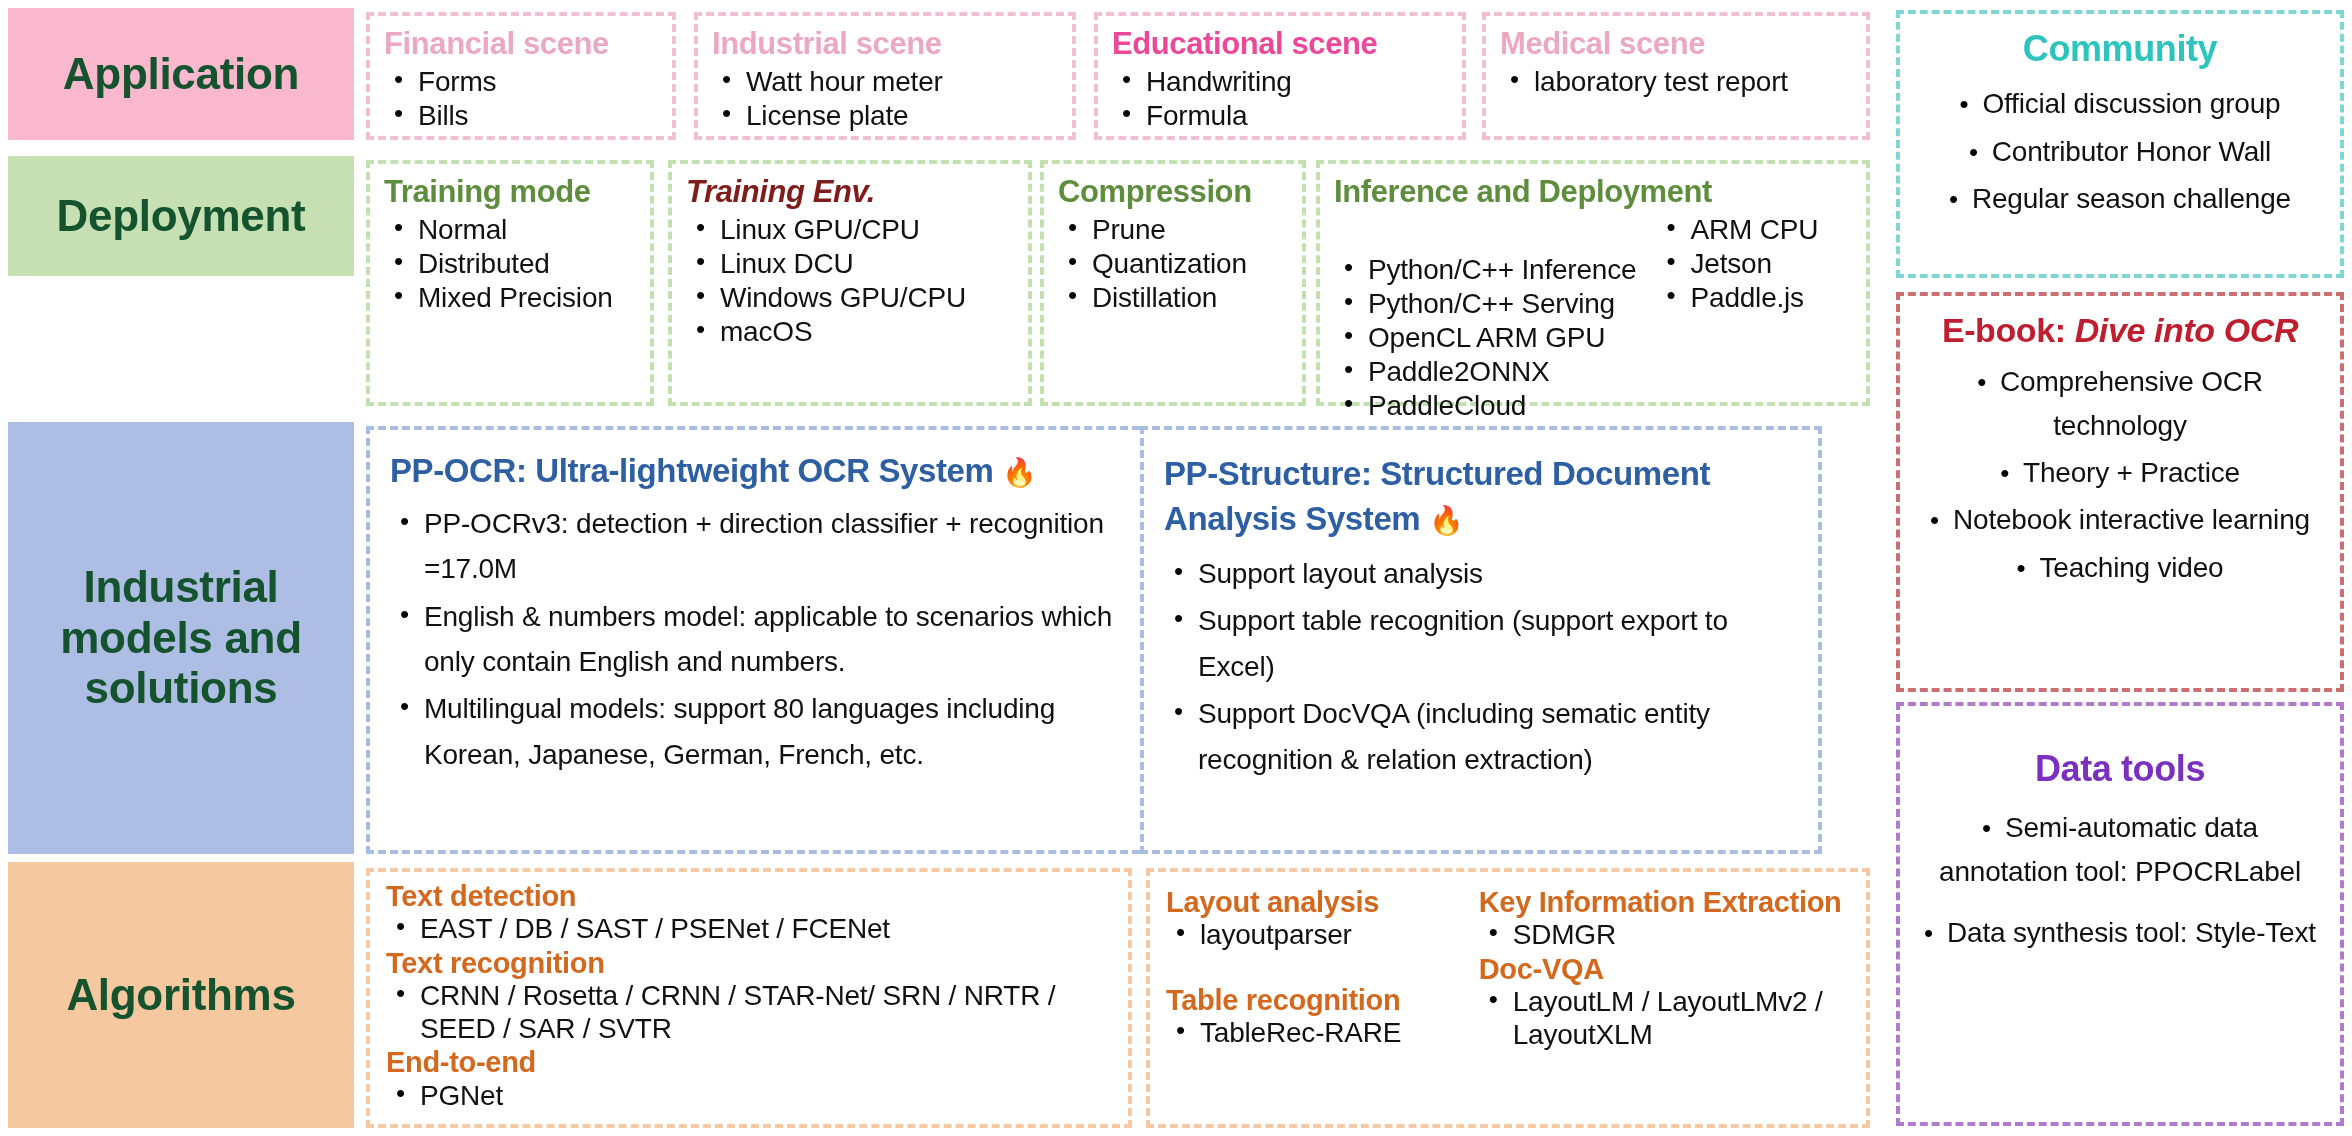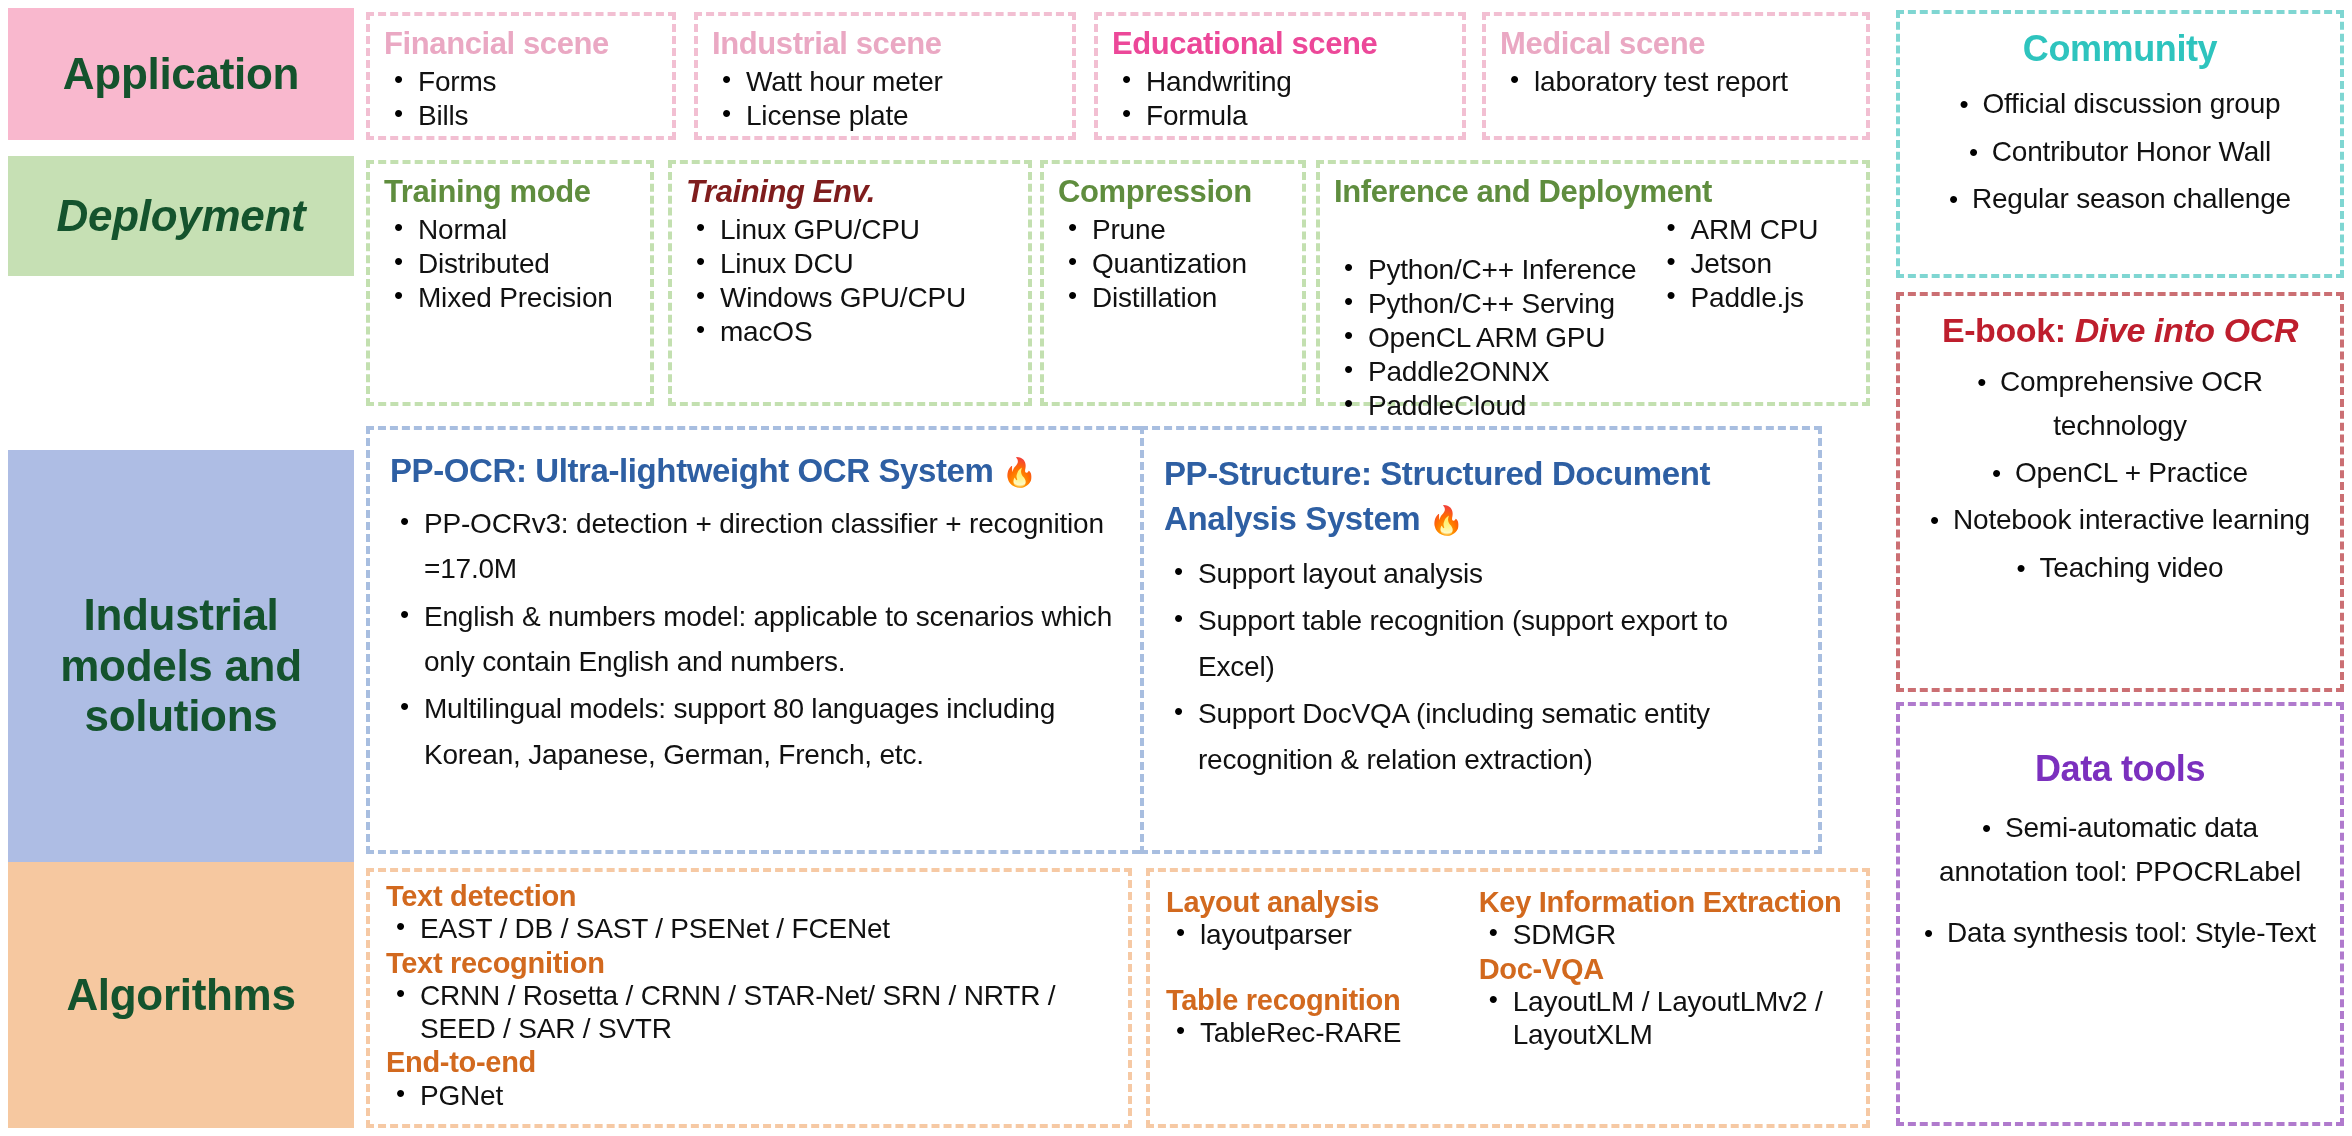--- a/index.html
+++ b/index.html
@@ -66,25 +66,25 @@
 </style>
 </head>
 <body>
 
 <div class="canvas">
 
   <div class="abs cat" style="left:8px;top:8px;width:346px;height:132px;background:#F9B8CE;font-size:44px;">
     <span>Application</span>
   </div>
 
-  <div class="abs cat" style="left:8px;top:156px;width:346px;height:120px;background:#C6E0B4;font-size:44px;font-style:italic;">
+  <div class="abs cat" style="left:8px;top:156px;width:346px;height:120px;background:#C6E0B4;font-size:44px;">
     <span>Deployment</span>
   </div>
 
-  <div class="abs cat" style="left:8px;top:422px;width:346px;height:432px;background:#AEBDE4;font-size:44px;margin-top:28px;">
+  <div class="abs cat" style="left:8px;top:422px;width:346px;height:432px;background:#AEBDE4;font-size:44px;">
     <span style="max-width:250px;display:block;">Industrial models and solutions</span>
   </div>
 
   <div class="abs cat" style="left:8px;top:862px;width:346px;height:266px;background:#F6C8A0;font-size:44px;">
     <span>Algorithms</span>
   </div>
 
   <div class="abs card" style="left:366px;top:12px;width:310px;height:128px;border-color:#F2BFD2;">
     <h3 style="color:#EAA8C3;">Financial scene</h3>
     <ul class="ul tight">
@@ -248,21 +248,21 @@
       <li>Regular season challenge</li>
     </ul>
   </div>
 
   <div class="abs card" style="left:1896px;top:292px;width:448px;height:400px;border-color:#CB6F73;padding:14px 20px;">
     <h3 style="color:#BE1E2D;font-size:34px;text-align:center;margin-bottom:10px;">
       <span>E-book: </span><span style="font-style:italic;">Dive into OCR</span>
     </h3>
     <ul class="ul center">
       <li>Comprehensive OCR technology</li>
-      <li>OpenCL + Practice</li>
+      <li>Theory + Practice</li>
       <li>Notebook interactive learning</li>
       <li>Teaching video</li>
     </ul>
   </div>
 
   <div class="abs card" style="left:1896px;top:702px;width:448px;height:424px;border-color:#B07ACD;padding:42px 24px;">
     <h3 style="color:#7B30BE;font-size:36px;text-align:center;margin-bottom:16px;">Data tools</h3>
     <ul class="ul center">
       <li>Semi-automatic data annotation tool: PPOCRLabel</li>
       <li style="margin-top:18px;">Data synthesis tool: Style-Text</li>

